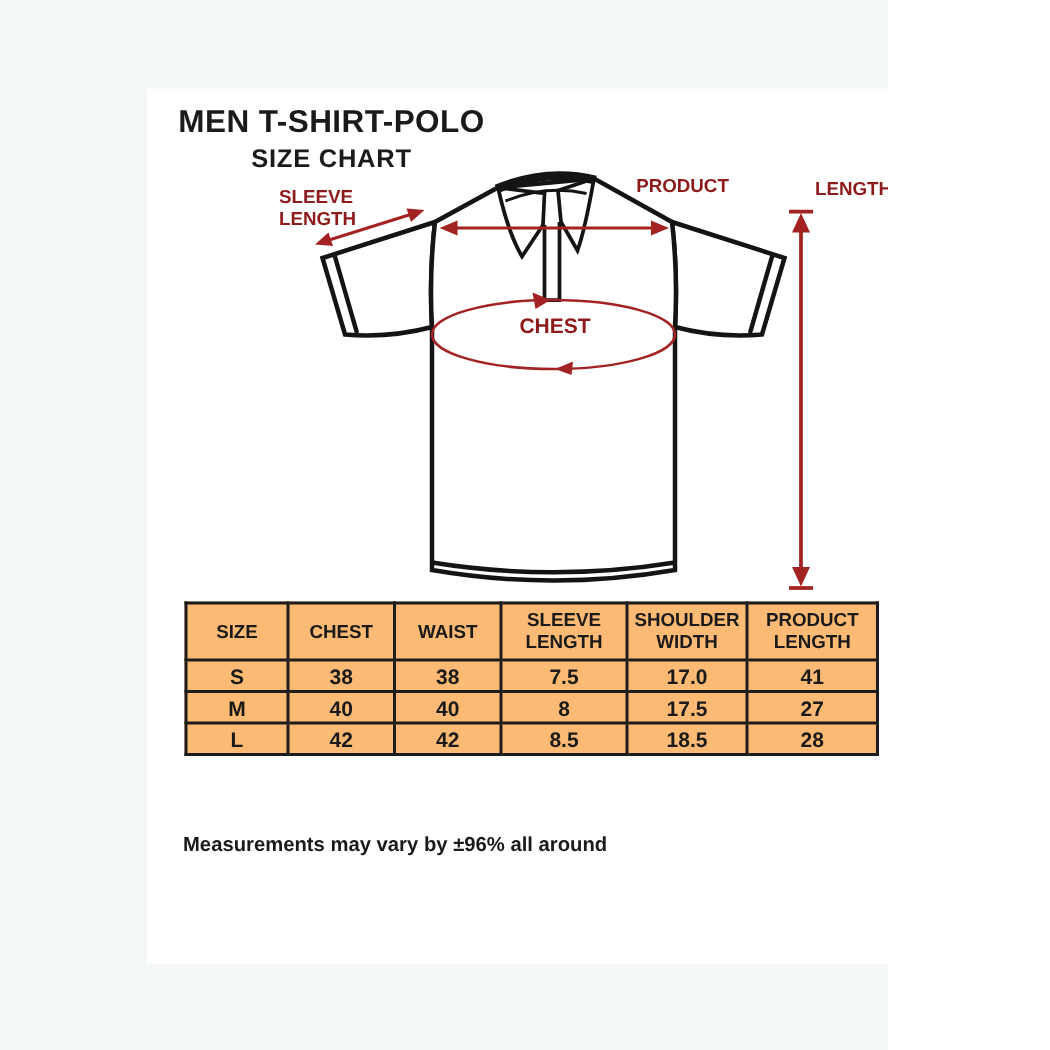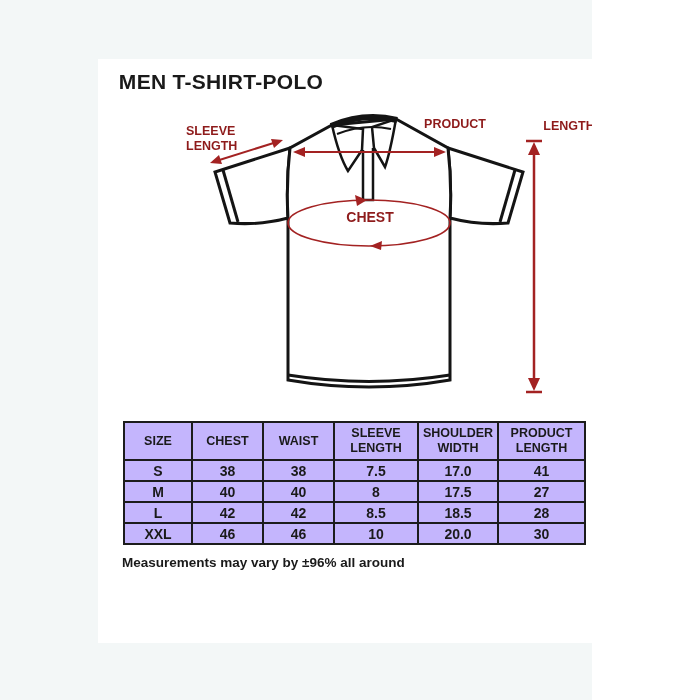--- a/index.html
+++ b/index.html
@@ -29,22 +29,22 @@
     position:absolute;left:150px;top:103px;width:440px;height:295px;
   }
   .dlabel{
     position:absolute;color:var(--accent);font-weight:bold;font-size:12.5px;line-height:14.5px;
   }
   .lbl-sleeve{left:186px;top:124px;width:62px;text-align:left;}
   .lbl-shoulder{left:406px;top:117px;width:98px;text-align:center;}
   .lbl-length{left:534px;top:119px;width:70px;text-align:center;}
   .lbl-chest{left:335px;top:210px;width:70px;text-align:center;font-size:14px;}
   .size-table{
-    position:absolute;left:123px;top:421px;border-collapse:collapse;table-layout:fixed;
-    background:#c4b5fd;
+    position:absolute;left:123px;top:401px;border-collapse:collapse;table-layout:fixed;
+    background:#fdba74;
   }
   .size-table th,.size-table td{
     border:2px solid #1c1c1c;text-align:center;vertical-align:middle;color:var(--ink);
   }
   .size-table th{
     font-size:12.5px;font-weight:bold;line-height:1.2;height:38px;padding:2px 1px;
   }
   .size-table td{
     font-size:14px;font-weight:bold;height:21px;padding:0;
   }
@@ -58,20 +58,21 @@
   .red-ln{fill:none;stroke:var(--arrow);}
   .red-fl{fill:var(--arrow);stroke:none;}
 </style>
 </head>
 <body>
 
 <div id="screen">
   <div class="card"></div>
 
   <div class="title">MEN T-SHIRT-POLO</div>
+  <div class="subtitle">SIZE CHART</div>
 
   <svg class="shirt" viewBox="0 0 440 295" aria-hidden="true">
 
     <g>
       <path class="sk" stroke-width="3" d="M 140,45 L 65,69 L 80,120 Q 110,122.5 138,115 Q 136,80 140,45 Z"></path>
       <path class="ln" stroke-width="3" d="M 73,67 L 88,119"></path>
     </g>
     <g>
       <path class="sk" stroke-width="3" d="M 298,45 L 373,69 L 358,120 Q 328,122.5 300,115 Q 302,80 298,45 Z"></path>
       <path class="ln" stroke-width="3" d="M 365,67 L 350,119"></path>
@@ -160,27 +161,19 @@
         <td>27</td>
       </tr>
       <tr>
         <td>L</td>
         <td>42</td>
         <td>42</td>
         <td>8.5</td>
         <td>18.5</td>
         <td>28</td>
       </tr>
-      <tr>
-        <td>XXL</td>
-        <td>46</td>
-        <td>46</td>
-        <td>10</td>
-        <td>20.0</td>
-        <td>30</td>
-      </tr>
     </tbody>
   </table>
 
   <div class="notes">
     <div>Measurements may vary by ±96% all around</div>
   </div>
 </div>
 
 </body></html>

